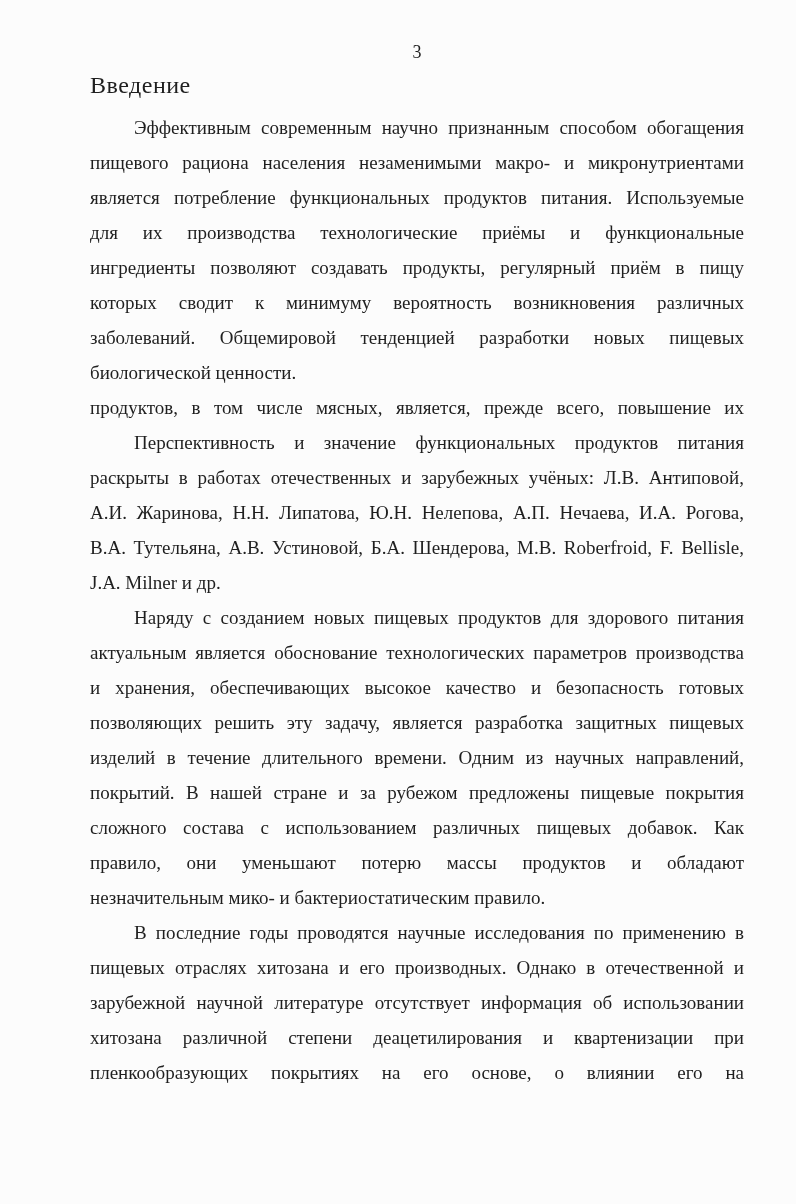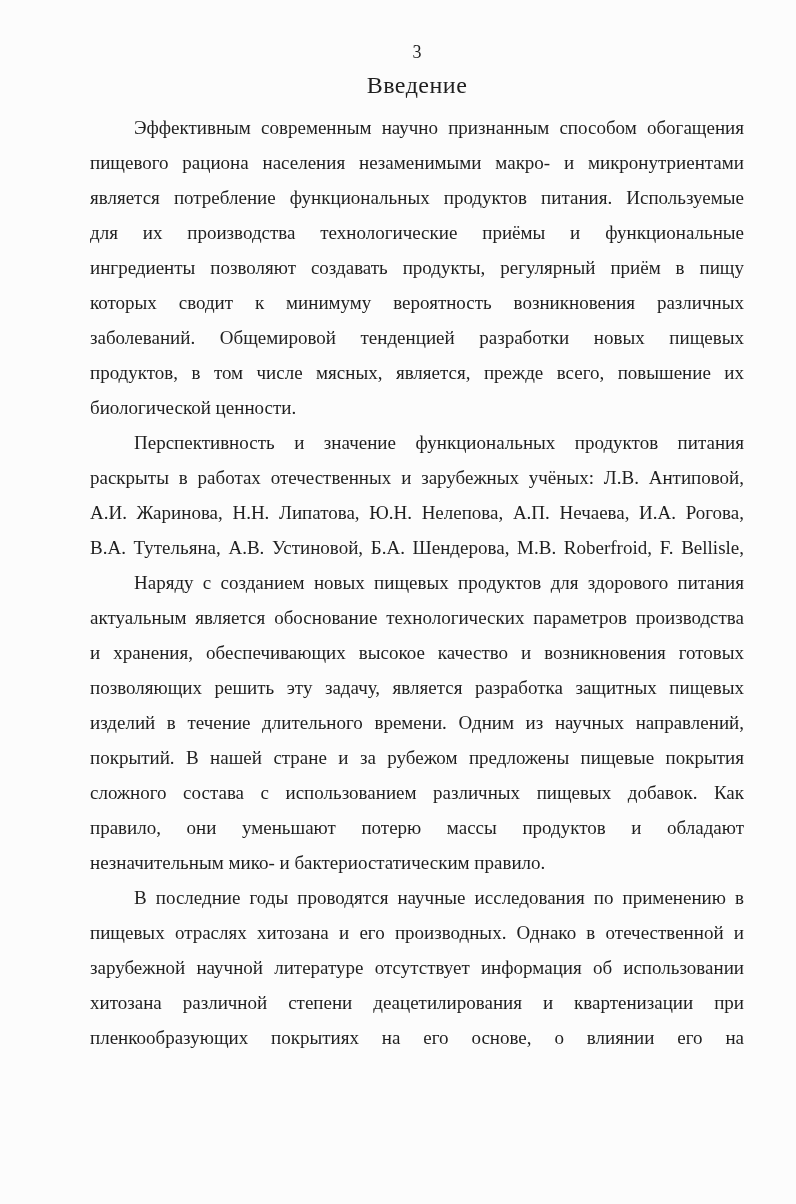--- a/index.html
+++ b/index.html
@@ -24,21 +24,20 @@
     line-height: 24px;
     font-size: 18px;
     text-align: center;
   }
   .section-title {
     margin-top: 4px;
     height: 34px;
     line-height: 34px;
     font-size: 24px;
     font-weight: normal;
-    text-align: center;
     letter-spacing: 0.5px;
   }
   .body-text {
     margin-top: 8px;
     font-family: Liberation Serif, serif;
   }
   .paragraph { }
   .line {
     height: 35px;
     line-height: 35px;
@@ -66,33 +65,34 @@
   <h1 class="section-title">Введение</h1>
   <div class="body-text">
       <div class="paragraph">
         <div class="line first">Эффективным современным научно признанным способом обогащения</div>
         <div class="line">пищевого рациона населения незаменимыми макро- и микронутриентами</div>
         <div class="line">является потребление функциональных продуктов питания. Используемые</div>
         <div class="line">для их производства технологические приёмы и функциональные</div>
         <div class="line">ингредиенты позволяют создавать продукты, регулярный приём в пищу</div>
         <div class="line">которых сводит к минимуму вероятность возникновения различных</div>
         <div class="line">заболеваний. Общемировой тенденцией разработки новых пищевых</div>
+        <div class="line last">биологической ценности.</div>
         <div class="line">продуктов, в том числе мясных, является, прежде всего, повышение их</div>
-        <div class="line last">биологической ценности.</div>
       </div>
       <div class="paragraph">
         <div class="line first">Перспективность и значение функциональных продуктов питания</div>
         <div class="line">раскрыты в работах отечественных и зарубежных учёных: Л.В. Антиповой,</div>
         <div class="line">А.И. Жаринова, Н.Н. Липатова, Ю.Н. Нелепова, А.П. Нечаева, И.А. Рогова,</div>
         <div class="line">В.А. Тутельяна, А.В. Устиновой, Б.А. Шендерова, M.B. Roberfroid, F. Bellisle,</div>
+        <div class="line last">J.A. Milner и др.</div>
       </div>
       <div class="paragraph">
         <div class="line first">Наряду с созданием новых пищевых продуктов для здорового питания</div>
         <div class="line">актуальным является обоснование технологических параметров производства</div>
-        <div class="line">и хранения, обеспечивающих высокое качество и возникновения готовых</div>
+        <div class="line">и хранения, обеспечивающих высокое качество и безопасность готовых</div>
         <div class="line">позволяющих решить эту задачу, является разработка защитных пищевых</div>
         <div class="line">изделий в течение длительного времени. Одним из научных направлений,</div>
         <div class="line">покрытий. В нашей стране и за рубежом предложены пищевые покрытия</div>
         <div class="line">сложного состава с использованием различных пищевых добавок. Как</div>
         <div class="line">правило, они уменьшают потерю массы продуктов и обладают</div>
         <div class="line last">незначительным мико- и бактериостатическим правило.</div>
       </div>
       <div class="paragraph">
         <div class="line first">В последние годы проводятся научные исследования по применению в</div>
         <div class="line">пищевых отраслях хитозана и его производных. Однако в отечественной и</div>

